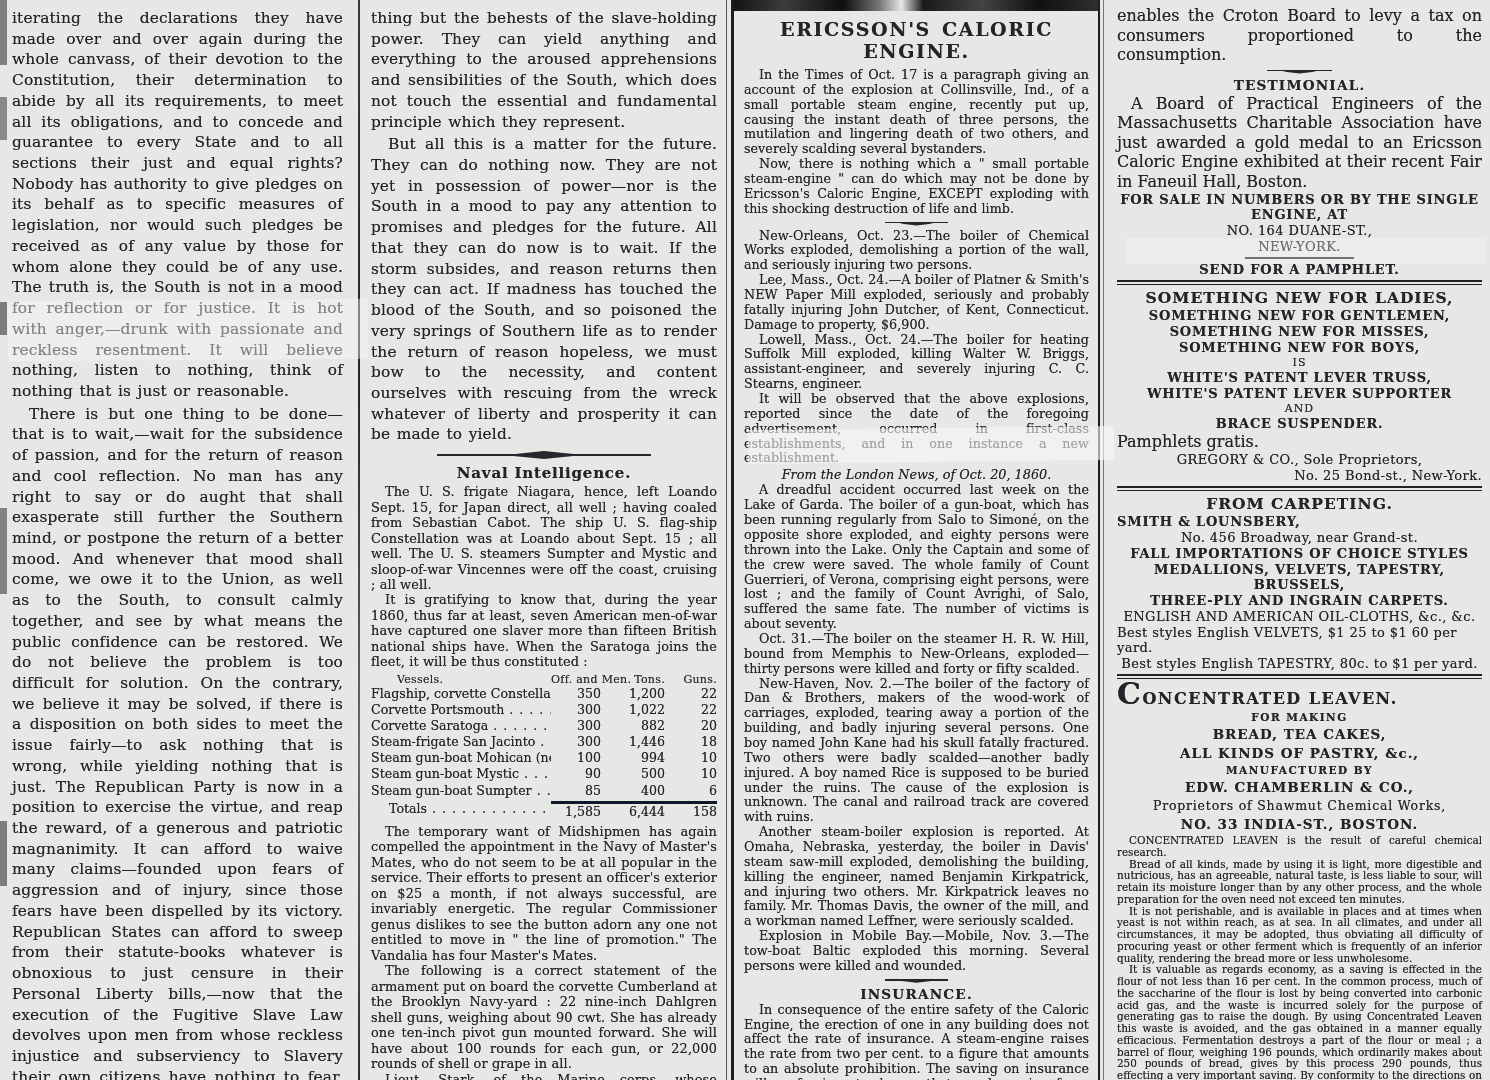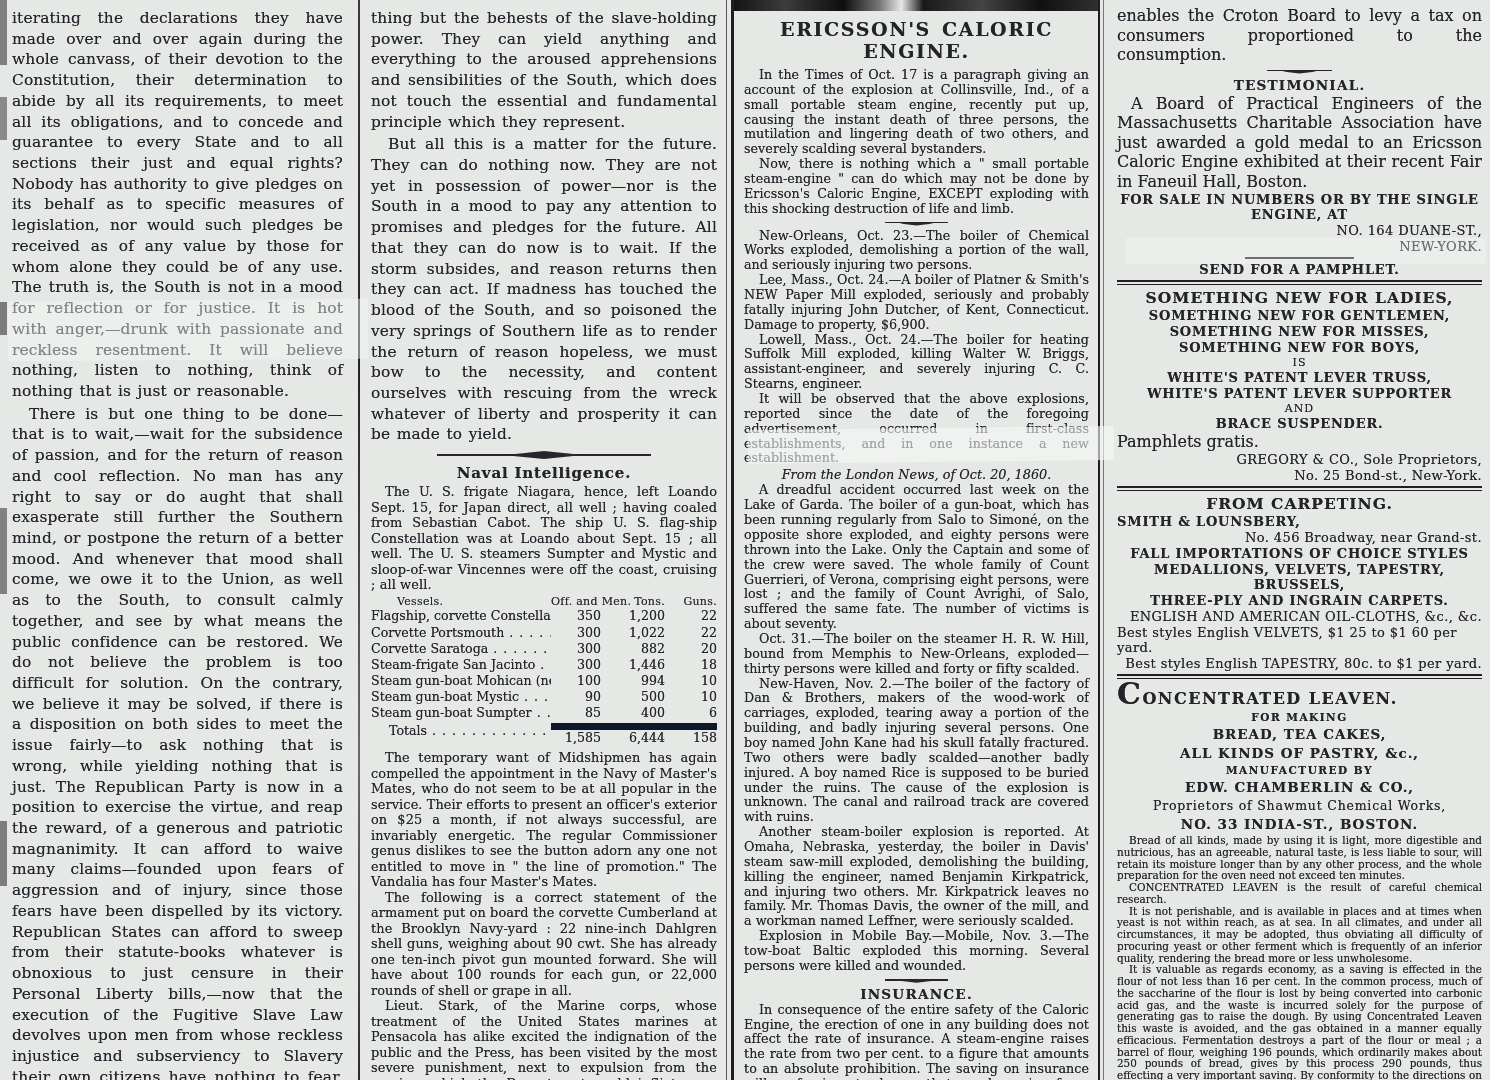--- a/index.html
+++ b/index.html
@@ -55,40 +55,40 @@
   
   .vtable{margin:3px 0 4px;font-size:12.6px;}
   .vhead{display:flex;font-size:11px;letter-spacing:.3px;color:#2a2a30;}
   .vhead .th-name{flex:1;padding-left:26px;}
   .vrow{display:flex;line-height:1.28;}
   .tname{flex:1;overflow:hidden;white-space:nowrap;}
   .tname::after{content:" . . . . . . . . . . . . . . . . . . . . . . . . . . . . . . . . .";letter-spacing:1px;color:#2a2a30;}
   .tnum{text-align:right;white-space:nowrap;}
   .w-men{width:50px;}.w-tons{width:64px;}.w-guns{width:52px;}
   .vrow.totals{margin-top:2px;}
-  .vrow.totals .tnum{border-top:7px solid #0f172a;}
+  .vrow.totals .tnum{border-top:3px solid #0f172a;}
   .vrow.totals .tname{padding-left:18px;}
 
   
   .tornbar{height:11px;margin:0 -9px 7px -10px;
     background:linear-gradient(90deg,#141414 0%,#3c3c3c 14%,#0e0e0e 30%,#777 40%,#e6e8e6 46%,#191919 52%,#444 68%,#101010 84%,#303030 100%);}
   .c3-title{font-weight:bold;text-align:center;font-size:19px;letter-spacing:1.6px;margin:4px 0 6px;word-spacing:3px;}
   .c3p{font-size:12.7px;line-height:1.17;text-align:justify;margin:0;letter-spacing:.05px;}
   .c3p.ind{text-indent:15px;}
   .diary-head{font-weight:bold;text-align:center;font-size:14.6px;letter-spacing:1px;margin:2px 0 1px;}
   .sub-it{font-style:italic;text-align:center;font-size:12.8px;margin:1px 0;}
   .mini-head{font-weight:bold;text-align:center;font-size:13.6px;letter-spacing:1.2px;margin:1px 0;}
 
   
   .c4p{font-size:16px;line-height:1.22;text-align:justify;margin:0;}
   .c4p.ind{text-indent:14px;}
   .ad-big{font-weight:bold;font-size:15.5px;letter-spacing:1px;text-align:center;margin:1px 0;}
   .ad-med{font-weight:bold;font-size:13px;letter-spacing:.8px;text-align:center;margin:1px 0;}
   .ad-sm{font-size:11px;text-align:center;letter-spacing:1px;margin:0;}
-  .ad-line{font-size:13px;text-align:right;margin:1px 0;letter-spacing:.4px;}
+  .ad-line{font-size:13px;text-align:center;margin:1px 0;letter-spacing:.4px;}
   .dblrule{height:5px;border-top:2.5px solid #202026;border-bottom:1.3px solid #202026;margin:3px 0;box-sizing:border-box;}
   .thinrule{height:1.6px;background:#26262c;margin:3px auto;width:30%;}
   .leaven-head{font-weight:bold;font-size:16px;letter-spacing:1.5px;margin:2px 0 3px;}
   .leaven-head::first-letter{font-size:30px;line-height:.8;}
   .lv-line{text-align:center;margin:3px 0;}
   .lv1{font-size:10.5px;letter-spacing:1.5px;font-weight:bold;}
   .lv2{font-size:13.5px;font-weight:bold;letter-spacing:1px;}
   .lv3{font-size:12.5px;letter-spacing:.8px;}
   .lvbody{font-size:10.4px;line-height:1.13;text-align:justify;margin:0;}
   .lvbody.ind{text-indent:12px;}
@@ -110,20 +110,21 @@
   </div>
 
   <div class="vsep"></div>
 
   <div class="col c2">
     <p class="ed">thing but the behests of the slave-holding power.  They can yield anything and everything to the aroused apprehensions and sensibilities of the South, which does not touch the essential and fundamental principle which they represent.</p>
     <p class="ed ind">But all this is a matter for the future.  They can do nothing now.  They are not yet in possession of power—nor is the South in a mood to pay any attention to promises and pledges for the future.  All that they can do now is to wait.  If the storm subsides, and reason returns then they can act.  If madness has touched the blood of the South, and so poisoned the very springs of Southern life as to render the return of reason hopeless, we must bow to the necessity, and content ourselves with rescuing from the wreck whatever of liberty and prosperity it can be made to yield.</p>
     <div class="orn"></div>
     <h3 class="sec-head">Naval Intelligence.</h3>
     <p class="nv ind">The U. S. frigate Niagara, hence, left Loando Sept. 15, for Japan direct, all well ; having coaled from Sebastian Cabot.  The ship U. S. flag-ship Constellation was at Loando about Sept. 15 ; all well. The U. S. steamers Sumpter and Mystic and sloop-of-war Vincennes were off the coast, cruising ; all well.</p>
+    <p class="nv ind">It is gratifying to know that, during the year 1860, thus far at least, seven American men-of-war have captured one slaver more than fifteen British national ships have.  When the Saratoga joins the fleet, it will be thus constituted :</p>
 
     <div class="vtable">
       <div class="vhead">
         <span class="th-name">Vessels.</span>
         <span class="tnum w-men">Off. and Men.</span>
         <span class="tnum w-tons">Tons.</span>
         <span class="tnum w-guns">Guns.</span>
       </div>
       <div class="vrow">
         <span class="tname"><span>Flagship, corvette Constellation.</span></span>
@@ -237,34 +238,34 @@
     <div class="dblrule"></div>
 
     <p class="ad-big">FROM CARPETING.</p>
     <p class="ad-med" style="text-align:left;">SMITH &amp; LOUNSBERY,</p>
     <p class="ad-line">No. 456 Broadway, near Grand-st.</p>
     <p class="ad-med">FALL IMPORTATIONS OF CHOICE STYLES</p>
     <p class="ad-med">MEDALLIONS, VELVETS, TAPESTRY, BRUSSELS,</p>
     <p class="ad-med">THREE-PLY AND INGRAIN CARPETS.</p>
     <p class="ad-line">ENGLISH AND AMERICAN OIL-CLOTHS, &amp;c., &amp;c.</p>
     <p class="ad-line" style="text-align:left;">Best styles English VELVETS, $1 25 to $1 60 per yard.</p>
-    <p class="ad-line" style="text-align:right;">Best styles English TAPESTRY, 80c. to $1 per yard.</p>
+    <p class="ad-line" style="text-align:center;">Best styles English TAPESTRY, 80c. to $1 per yard.</p>
 
     <div class="dblrule"></div>
 
     <h3 class="leaven-head">CONCENTRATED LEAVEN.</h3>
     <p class="lv-line lv1">FOR MAKING</p>
     <p class="lv-line lv2">BREAD, TEA CAKES,</p>
     <p class="lv-line lv2">ALL KINDS OF PASTRY, &amp;c.,</p>
     <p class="lv-line lv1">MANUFACTURED BY</p>
     <p class="lv-line lv2">EDW. CHAMBERLIN &amp; CO.,</p>
     <p class="lv-line lv3">Proprietors of Shawmut Chemical Works,</p>
     <p class="lv-line lv2">NO. 33 INDIA-ST., BOSTON.</p>
+    <p class="lvbody ind">CONCENTRATED LEAVEN is the result of careful chemical research.</p>
     <p class="lvbody ind">Bread of all kinds, made by using it is light, more digestible and nutricious, has an agreeable, natural taste, is less liable to sour, will retain its moisture longer than by any other process, and the whole preparation for the oven need not exceed ten minutes.</p>
-    <p class="lvbody ind">CONCENTRATED LEAVEN is the result of careful chemical research.</p>
     <p class="lvbody ind">It is not perishable, and is available in places and at times when yeast is not within reach, as at sea.  In all climates, and under all circumstances, it may be adopted, thus obviating all difficulty of procuring yeast or other ferment which is frequently of an inferior quality, rendering the bread more or less unwholesome.</p>
     <p class="lvbody ind">It is valuable as regards economy, as a saving is effected in the flour of not less than 16 per cent.  In the common process, much of the saccharine of the flour is lost by being converted into carbonic acid gas, and the waste is incurred solely for the purpose of generating gas to raise the dough.  By using Concentrated Leaven this waste is avoided, and the gas obtained in a manner equally efficacious.  Fermentation destroys a part of the flour or meal ; a barrel of flour, weighing 196 pounds, which ordinarily makes about 250 pounds of bread, gives by this process 290 pounds, thus effecting a very important saving.  By conformity to the directions on each package, any person capable of ordinary attention may conduct the process, and the result will invariably be highly satisfactory.</p>
 
     <div class="thinrule"></div>
     <h3 class="cert-head">CERTIFICATE FROM DR. HAYES,</h3>
     <p class="cert-sub">ASSAYER TO THE STATE OF MASSACHUSETTS.</p>
 
   </div>
 </div>
 

